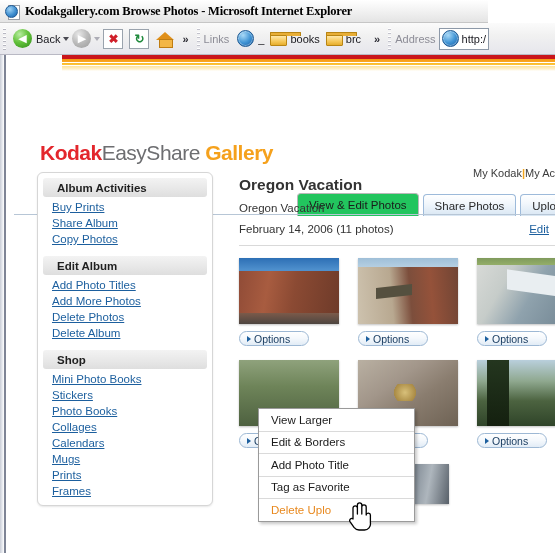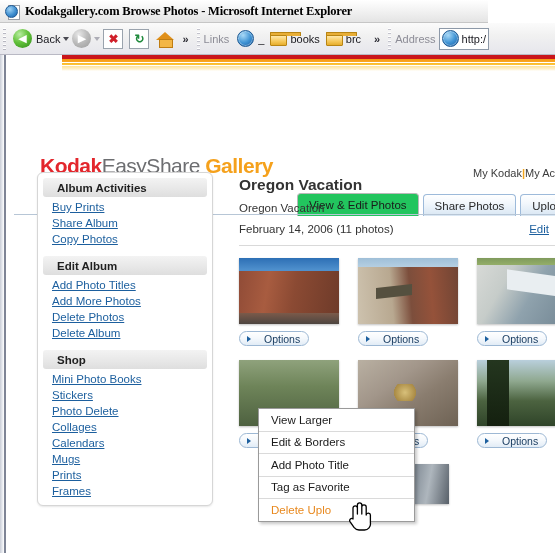--- a/index.html
+++ b/index.html
@@ -155,21 +155,21 @@
       #ffffff 64%, #ffffff 66%,
       #fde29a 68%, #fef0cb 88%, #ffffff 100%);
   }
   .band-top {
     position: absolute; left: 48px; top: 0; width: 493px; height: 4px; background: #c9151b;
   }
 
   
   .logo {
     position: absolute; left: 26px; top: 86px; white-space: nowrap;
-    font-size: 21px; letter-spacing: -0.5px; margin-top: 13px;
+    font-size: 21px; letter-spacing: -0.5px;
   }
   .logo .k { color: #e3262c; font-weight: bold; font-family: "Liberation Sans", sans-serif; }
   .logo .es { color: #6d6e71; font-weight: normal; }
   .logo .g { color: #f5a11c; font-weight: bold; }
 
   
   .toplinks {
     position: absolute; right: 0px; top: 112px; display: flex; align-items: center; 
     font-size: 11px; color: #3c3c3c; white-space: nowrap;
   }
@@ -240,21 +240,21 @@
   .grid { position: relative; margin-left: 14px; margin-top: 12px; }
   .grid-row { display: flex; gap: 19px; margin-bottom: 12px; }
   .cell { width: 100px; }
   .thumb {
     width: 100px; height: 66px; background: #556; overflow: hidden; position: relative;
     box-shadow: 0 1px 2px rgba(0,0,0,.25);
   }
   .opt {
     margin-top: 7px; width: 70px; height: 15px; border: 1px solid #9db8d4;
     border-radius: 8px; background: linear-gradient(to bottom, #ffffff 0%, #f4f8fc 50%, #e2ecf6 100%);
-    display: flex; align-items: center; gap: 13px; padding-left: 7px;
+    display: flex; align-items: center; gap: 3px; padding-left: 7px;
     font-size: 10.5px; color: #15395e; box-sizing: border-box;
   }
   .opt .arw {
     width: 0; height: 0; border-top: 3px solid transparent; border-bottom: 3px solid transparent;
     border-left: 4px solid #1c5f9e;
   }
   .centerthumb { margin: 16px 0 0 110px; }
 
   
   .ph1 { background:
@@ -418,21 +418,21 @@
 
         <div class="sb-head" style="margin-top:9px;">Edit Album</div>
         <a class="sb-link">Add Photo Titles</a>
         <a class="sb-link">Add More Photos</a>
         <a class="sb-link">Delete Photos</a>
         <a class="sb-link">Delete Album</a>
 
         <div class="sb-head" style="margin-top:9px;">Shop</div>
         <a class="sb-link">Mini Photo Books</a>
         <a class="sb-link">Stickers</a>
-        <a class="sb-link">Photo Delete</a>
+        <a class="sb-link">Photo Books</a>
         <a class="sb-link">Collages</a>
         <a class="sb-link">Calendars</a>
         <a class="sb-link">Mugs</a>
         <a class="sb-link">Prints</a>
         <a class="sb-link">Frames</a>
       </div>
 
       <div class="main">
 
         <div class="album-title">Oregon Vacation</div>

